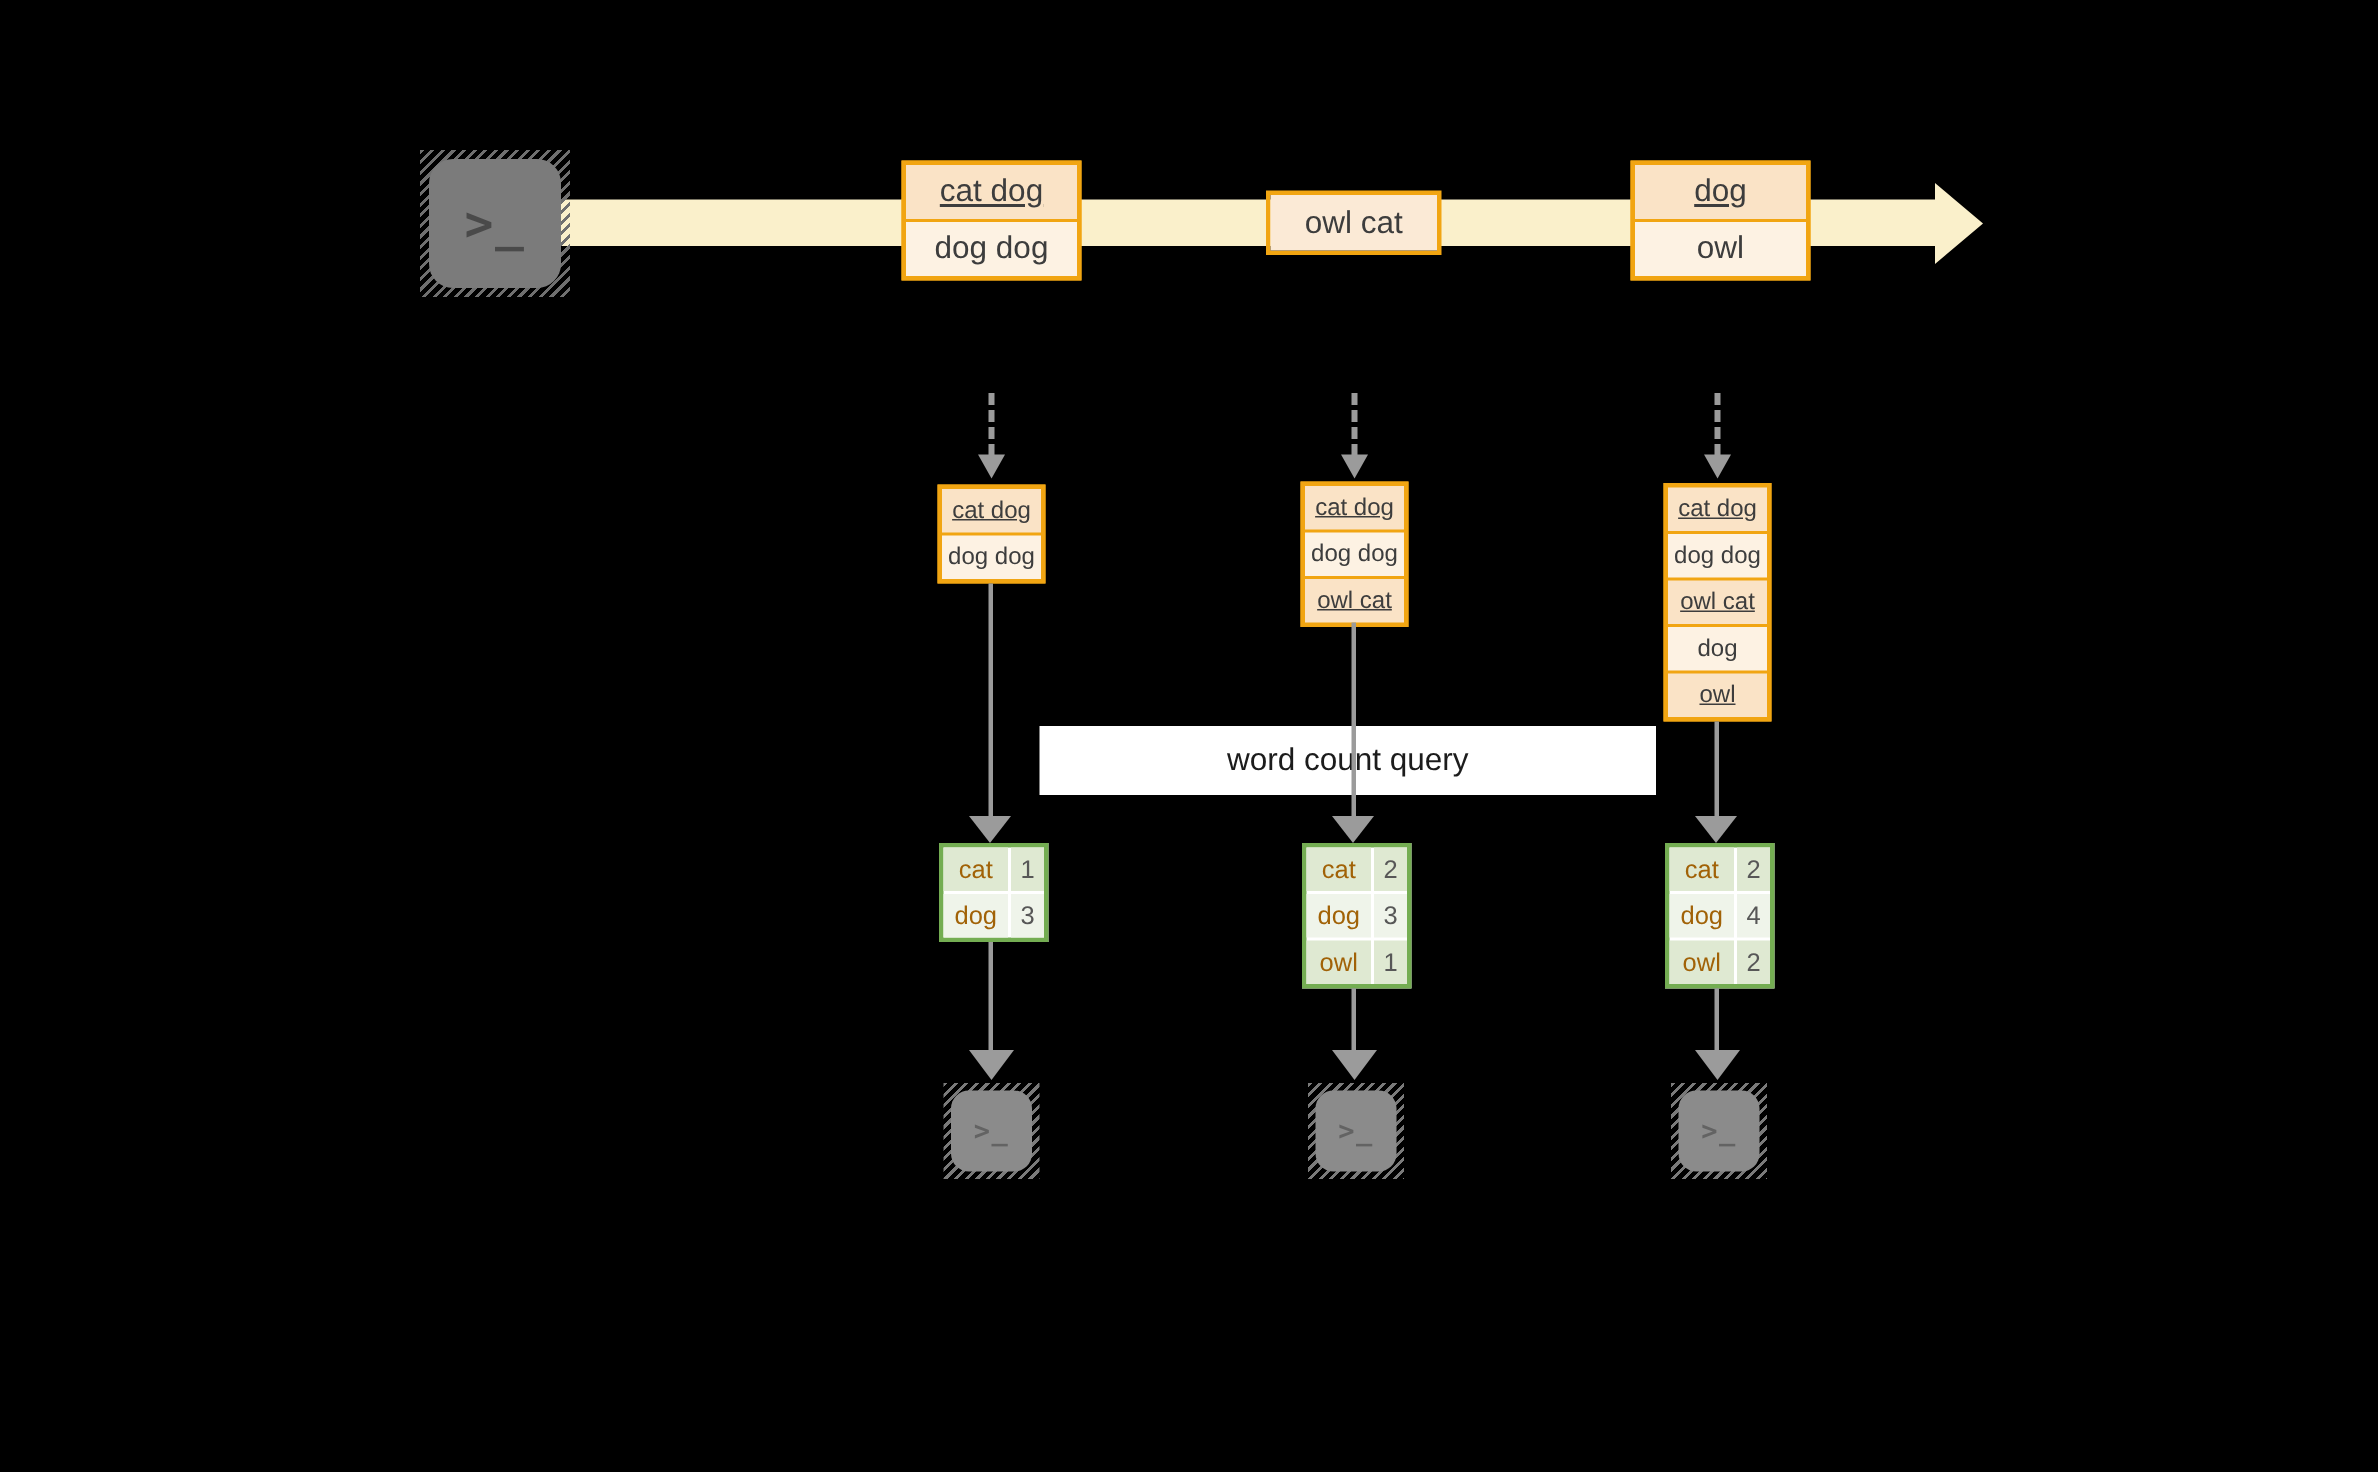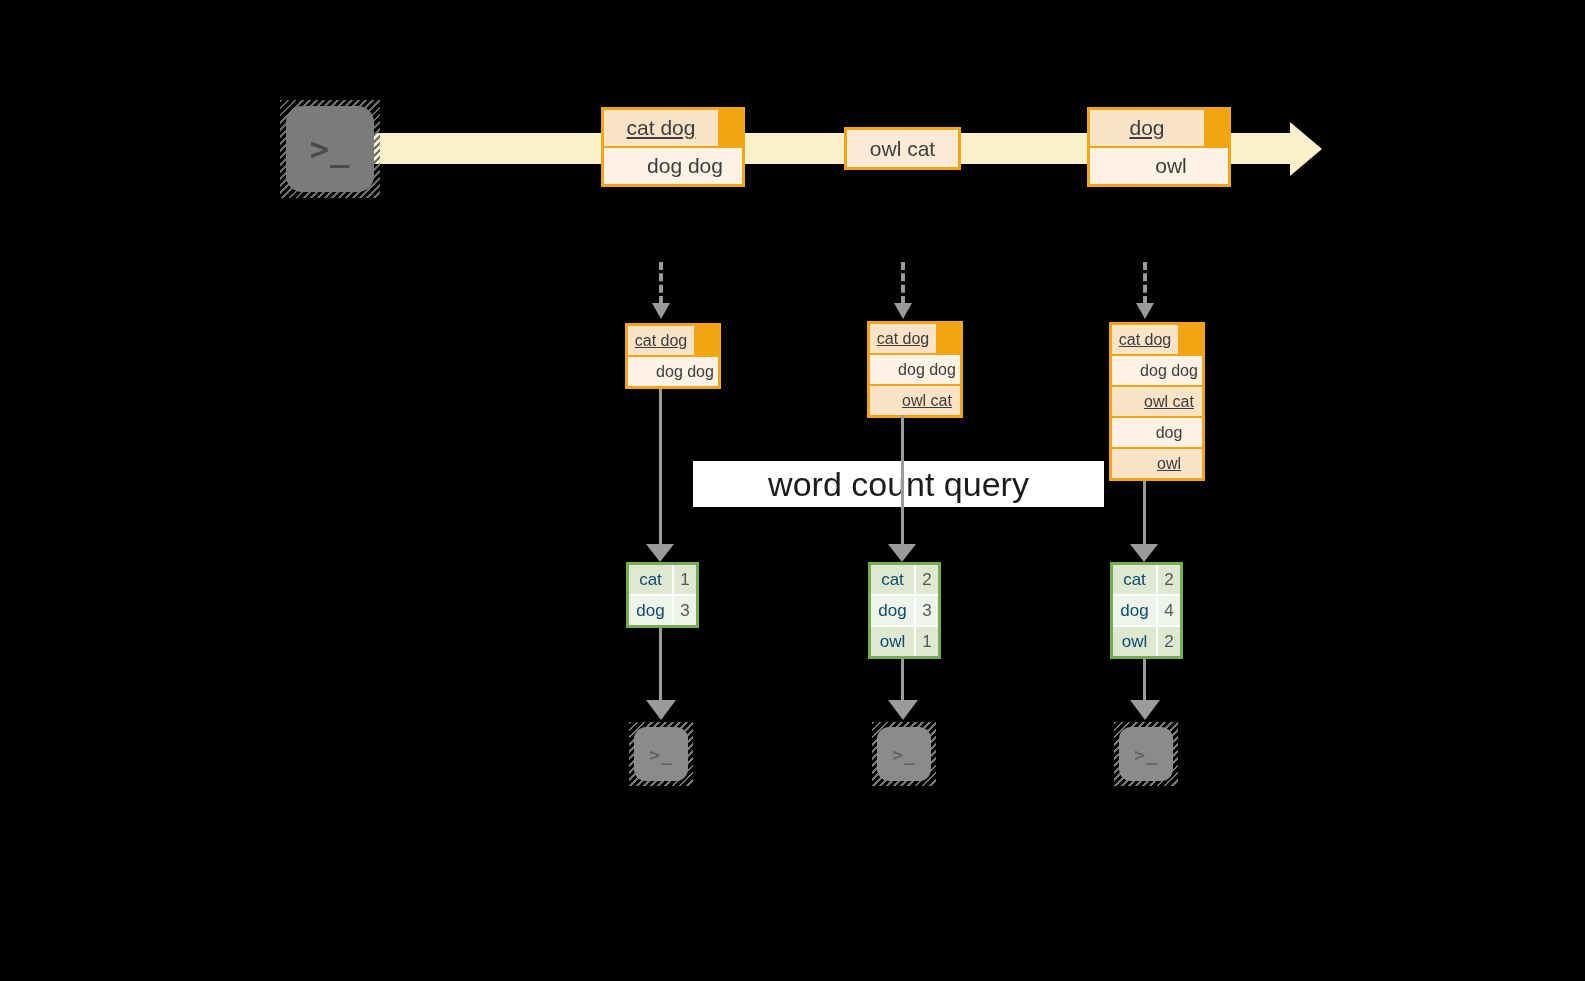--- a/index.html
+++ b/index.html
@@ -17,42 +17,42 @@
   .term-out{width:64px;height:64px;top:722px;background:repeating-linear-gradient(135deg,#7a7a7a 0 2px,transparent 2px 5px);}
   .term-inner{position:absolute;inset:6px;border-radius:16px;background:#7B7B7B;
     display:flex;align-items:center;justify-content:center;}
   .term-out .term-inner{inset:5px;border-radius:12px;background:#8B8B8B;}
   .prompt{font-family:"DejaVu Sans Mono",monospace;font-weight:bold;font-size:32px;color:#4A4A4A;letter-spacing:1px;}
   .term-out .prompt{font-size:18px;color:#636363;}
   
   .obox{position:absolute;z-index:2;border:3px solid #F1A512;background:#F1A512;}
   .orow{width:114px;height:36px;display:flex;align-items:center;justify-content:center;
     font-size:21px;color:#3D3D3D;}
-  .orow + .orow{margin-top:2px;padding-left:24px;}
+  .orow + .orow{margin-top:2px;}
   .stack .orow{width:66px;height:29px;font-size:16px;}
   .b-owlcat .orow{width:111px;height:37px;}
   .fa{background:#FAE3C6;text-decoration:underline;}
   .fb{background:#FDF2E3;}
   .fm{background:#FBEAD6;}
   
   .dash{position:absolute;z-index:2;width:0;height:42px;top:262px;border-left:4px dashed #9B9B9B;}
   .dhead{position:absolute;z-index:2;top:303px;width:0;height:0;
     border-left:9px solid transparent;border-right:9px solid transparent;border-top:16px solid #9B9B9B;}
   .vline{position:absolute;z-index:3;width:3px;background:#9B9B9B;}
   .shead{position:absolute;z-index:3;width:0;height:0;
     border-left:14px solid transparent;border-right:14px solid transparent;border-top:18px solid #9B9B9B;}
   .bhead{position:absolute;z-index:3;width:0;height:0;
     border-left:15px solid transparent;border-right:15px solid transparent;border-top:20px solid #9B9B9B;}
   
-  .banner{position:absolute;z-index:1;left:693px;top:461px;width:411px;height:46px;background:#FFFFFF;
-    display:flex;align-items:center;justify-content:center;font-size:34px;color:#1C1C1C;}
+  .banner{position:absolute;z-index:1;left:693px;top:484px;width:411px;height:46px;background:#FFFFFF;
+    display:flex;align-items:center;justify-content:center;font-size:21px;color:#1C1C1C;}
   
   .wct{position:absolute;z-index:2;top:562px;border:3px solid #74AD52;background:#FFFFFF;
     display:grid;grid-template-columns:43px 22px;gap:2px;}
-  .wcell{height:29px;display:flex;align-items:center;justify-content:center;font-size:17px;color:#0c4a6e;}
+  .wcell{height:29px;display:flex;align-items:center;justify-content:center;font-size:17px;color:#a16207;}
   .ncell{color:#575757;}
   .ga{background:#DFE9D2;}
   .gb{background:#EFF4EA;}
 </style>
 </head>
 <body>
 
 <div class="canvas">
 
   <div class="band"></div>

